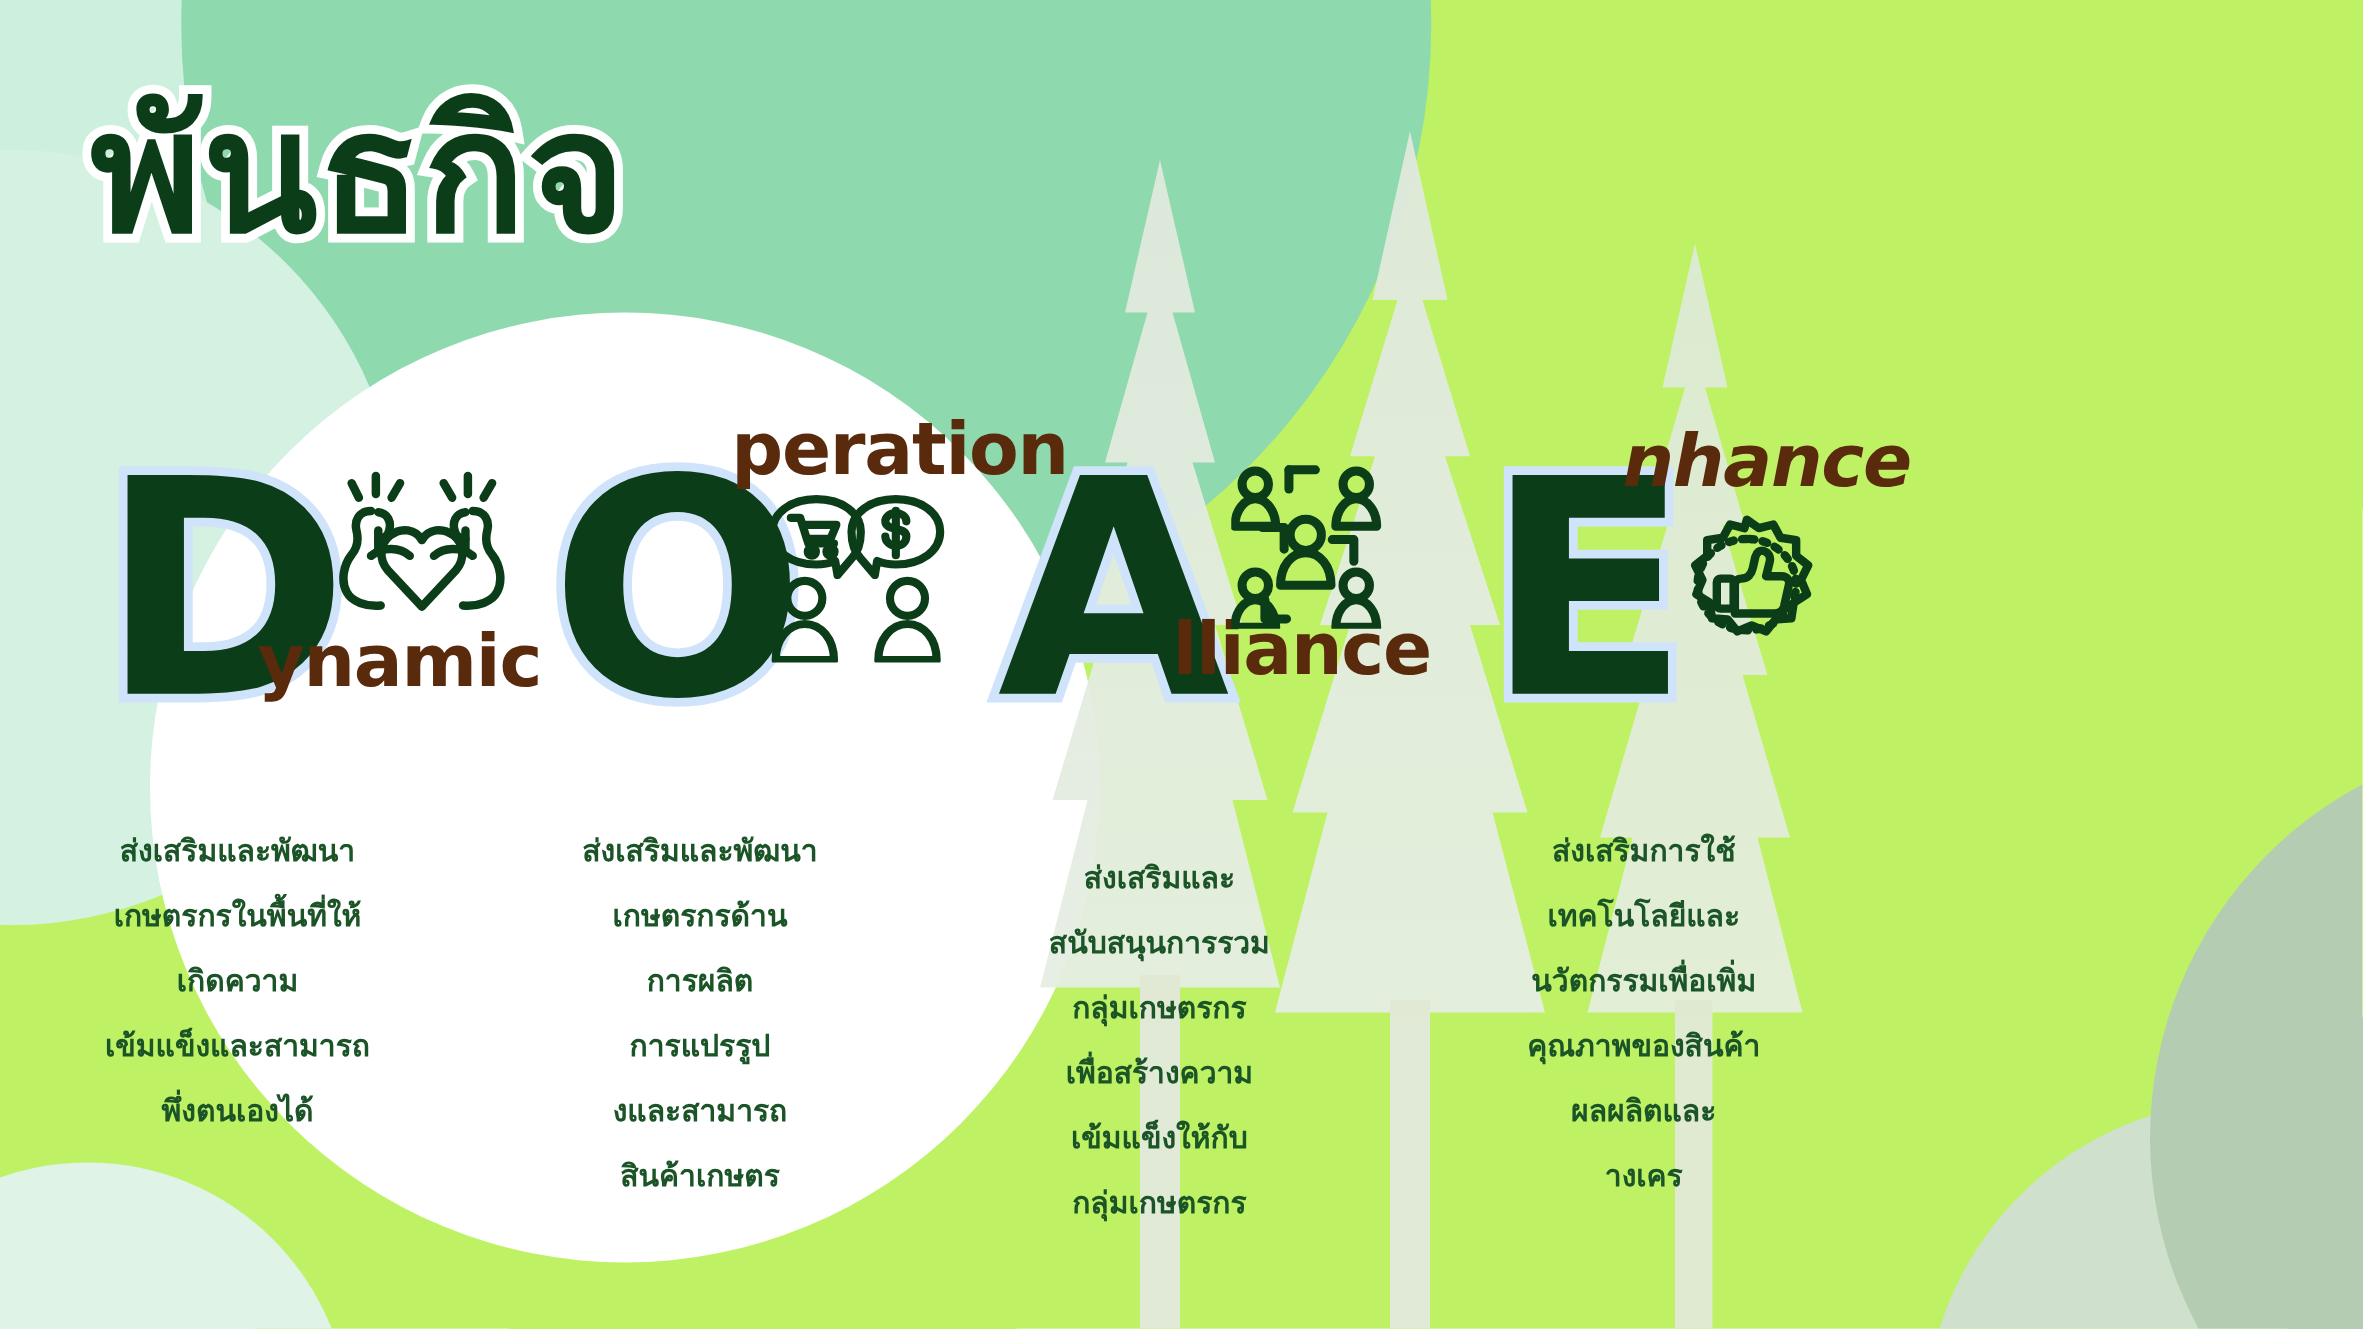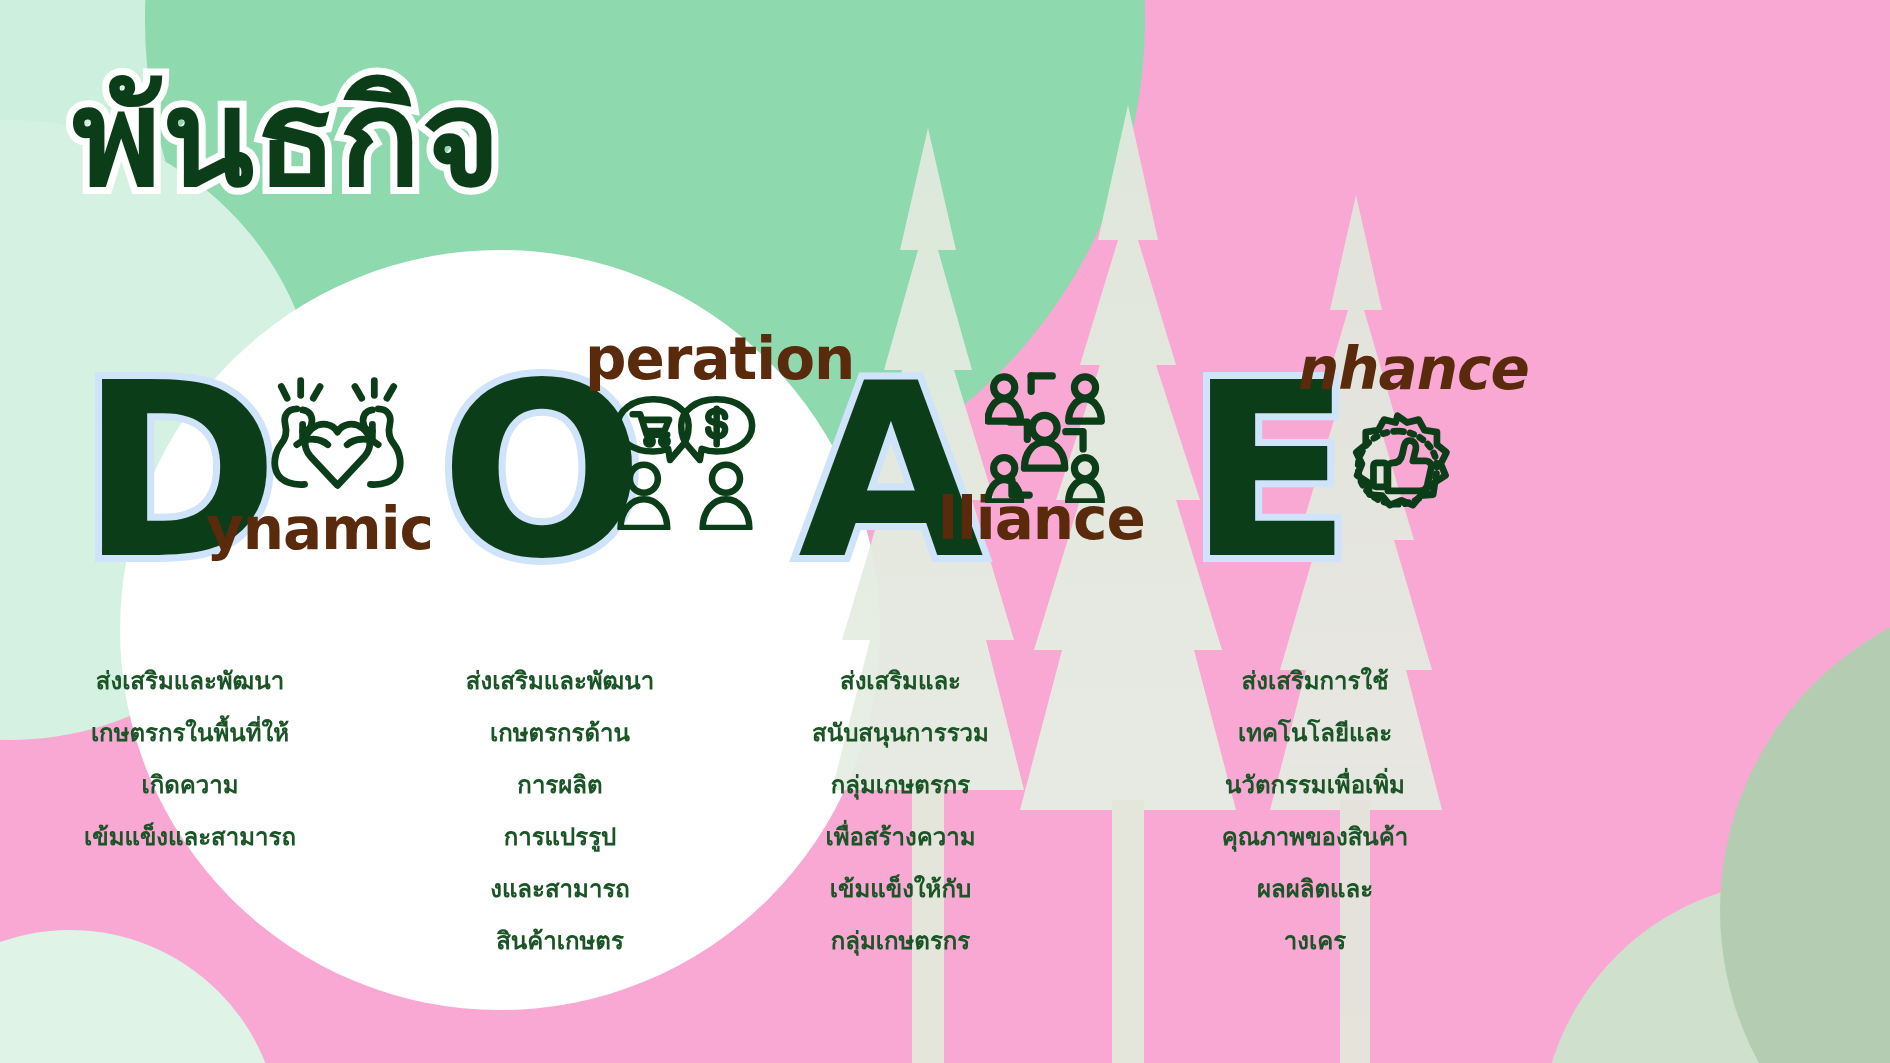--- a/index.html
+++ b/index.html
@@ -3,21 +3,21 @@
 <meta charset="utf-8">
 <style>
   html,body{margin:0;padding:0;}
   body{
     width:1890px;height:1063px;
     background:#ffffff;
     font-family:"DejaVu Sans","Liberation Sans",sans-serif;
     overflow:hidden;
     position:relative;
   }
-  #stage{position:absolute;inset:0;width:1890px;height:1063px;overflow:hidden;background:#f9a8d4;}
+  #stage{position:absolute;inset:0;width:1890px;height:1063px;overflow:hidden;background:#bef264;}
 
   
   .blob{position:absolute;border-radius:50%;}
   #blob-mint-left{
     left:-250px;top:-330px;width:900px;height:900px;
     background:#cdefdd;
   }
   #blob-green-top{
     left:145px;top:-480px;width:1000px;height:1000px;
     background:#8ed9ae;
@@ -96,21 +96,21 @@
     position:absolute;
     top:655px;
     font-size:24px;
     line-height:52px;
     font-weight:700;
     color:#1b5426;
     text-align:center;
   }
   #txt-0{left:20px;width:340px;}
   #txt-1{left:395px;width:330px;}
-  #txt-2{left:728px;width:345px;}
+  #txt-2{left:755px;width:345px;margin-top:21px;}
   #txt-3{left:1135px;width:360px;}
 </style>
 </head>
 <body>
 
 <div id="stage">
 
   <div class="blob" id="blob-mint-left"></div>
   <div class="blob" id="blob-green-top"></div>
   <div class="blob" id="blob-mint-lower-left"></div>
@@ -182,20 +182,21 @@
                    c5 -9 17 -11 26 -4 c9 7 10 20 2 29 Z"></path>
         </svg>
       </span>
     </div>
   </div>
   <div class="body-text" id="txt-0">
       <div>ส่งเสริมและพัฒนา</div>
       <div>เกษตรกรในพื้นที่ให้</div>
       <div>เกิดความ</div>
       <div>เข้มแข็งและสามารถ</div>
+      <div>พึ่งตนเองได้</div>
     </div>
 
   <div class="col" id="col-1">
     <div class="letter-row">
       <span class="bigletter" style="left:60px;top:-18px;">O</span>
       <span class="word" style="left:205px;top:-65px;">peration</span>
       <span class="icon-wrap" style="left:224px;top:0px;">
         <svg width="160" height="140" viewBox="0 0 170 150" fill="none" stroke="#0c3d19" stroke-width="7" stroke-linecap="round" stroke-linejoin="round">
 
           <path d="M52 10 c-22 0 -38 12 -38 28 c0 16 16 28 38 28 c6 0 11 -1 16 -3

